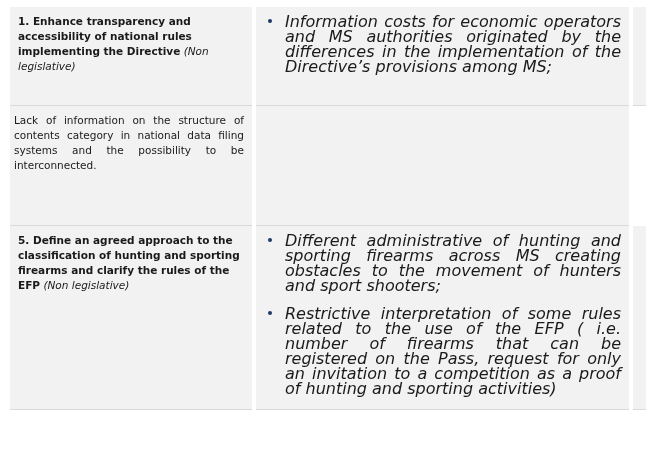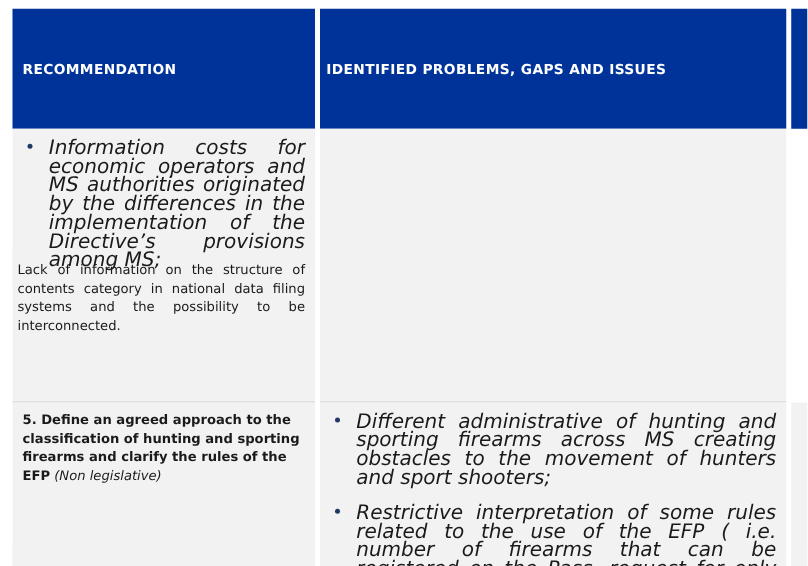--- a/index.html
+++ b/index.html
@@ -69,31 +69,25 @@
     padding:7px 8px 0 4px;
     font-size:10.5px;line-height:15px;
     text-align:justify;
   }
 </style>
 </head>
 <body>
 
 <div class="tbl">
 
-  <div class="row row-header">
-    <div class="hcell c1">
-      <span>RECOMMENDATION</span>
-    </div>
-    <div class="hcell c2">
-      <span>IDENTIFIED PROBLEMS, GAPS AND ISSUES</span>
-    </div>
-    <div class="hcell c3"></div>
-  </div>
 
   <div class="row row-1">
+    <div class="cell bcell">
+      <p class="rec"><strong>1. Enhance transparency  and accessibility of national rules implementing the Directive</strong> <em>(Non legislative)</em></p>
+    </div>
     <div class="cell bcell">
       <ul class="issues-list">
         <li>Information costs for economic operators and MS authorities originated by the differences in the implementation of the Directive’s provisions among MS;</li>
       </ul>
     </div>
     <div class="cell bcell"></div>
   </div>
 
   <div class="row row-2">
     <div class="cell bcell">

